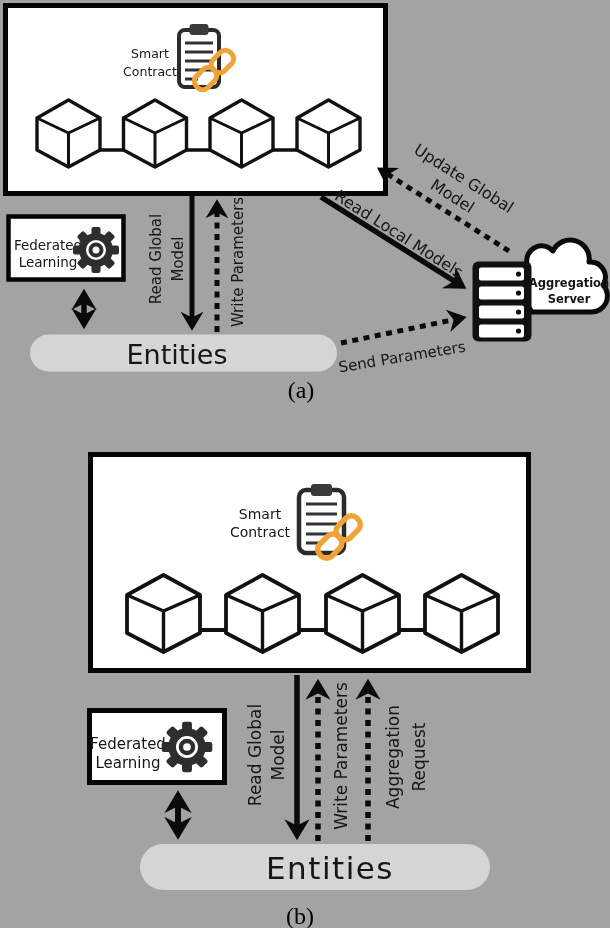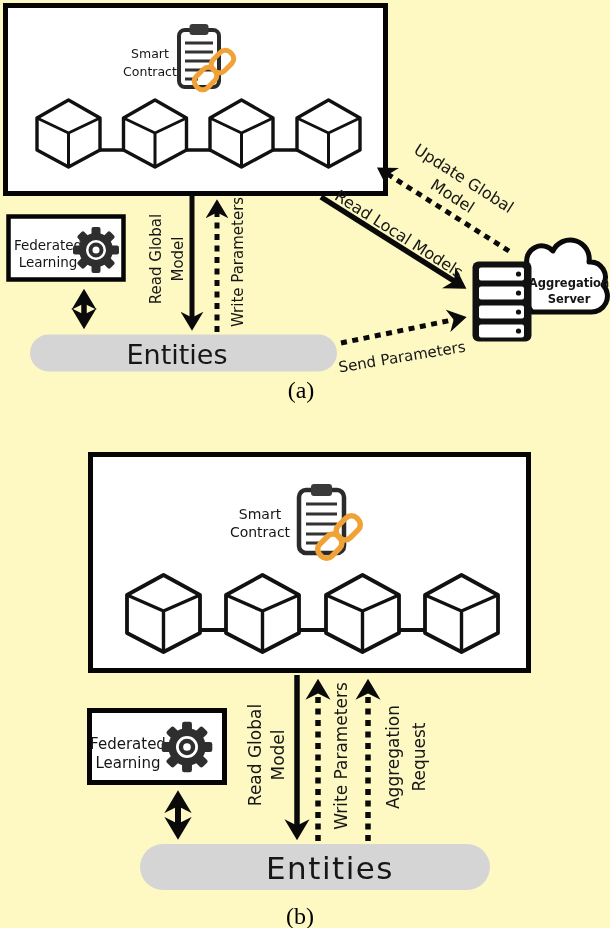--- a/index.html
+++ b/index.html
@@ -1,16 +1,16 @@
 <!DOCTYPE html>
 <html><head>
 <meta charset="utf-8">
 <style>
   html,body{margin:0;padding:0;background:#fff;}
-  .stage{position:relative;width:610px;height:928px;background:#fef9c3;overflow:hidden;}
+  .stage{position:relative;width:610px;height:928px;background:#a3a3a3;overflow:hidden;}
   svg{display:block;}
   text{font-family:"DejaVu Sans","Liberation Sans",sans-serif;fill:#161616;
        text-anchor:middle;dominant-baseline:central;}
   .cap{font-family:"Liberation Serif","DejaVu Serif",serif;fill:#000;}
   .box{fill:#fff;stroke:#050505;}
   .solid{stroke:#0a0a0a;fill:none;}
   .dot{stroke:#0a0a0a;fill:none;stroke-dasharray:6 5.5;}
   .conn{stroke:#111;fill:none;}
   .sc-body{fill:#fff;stroke:#2b2b2b;}
   .sc-clip{fill:#3a3a3a;}

